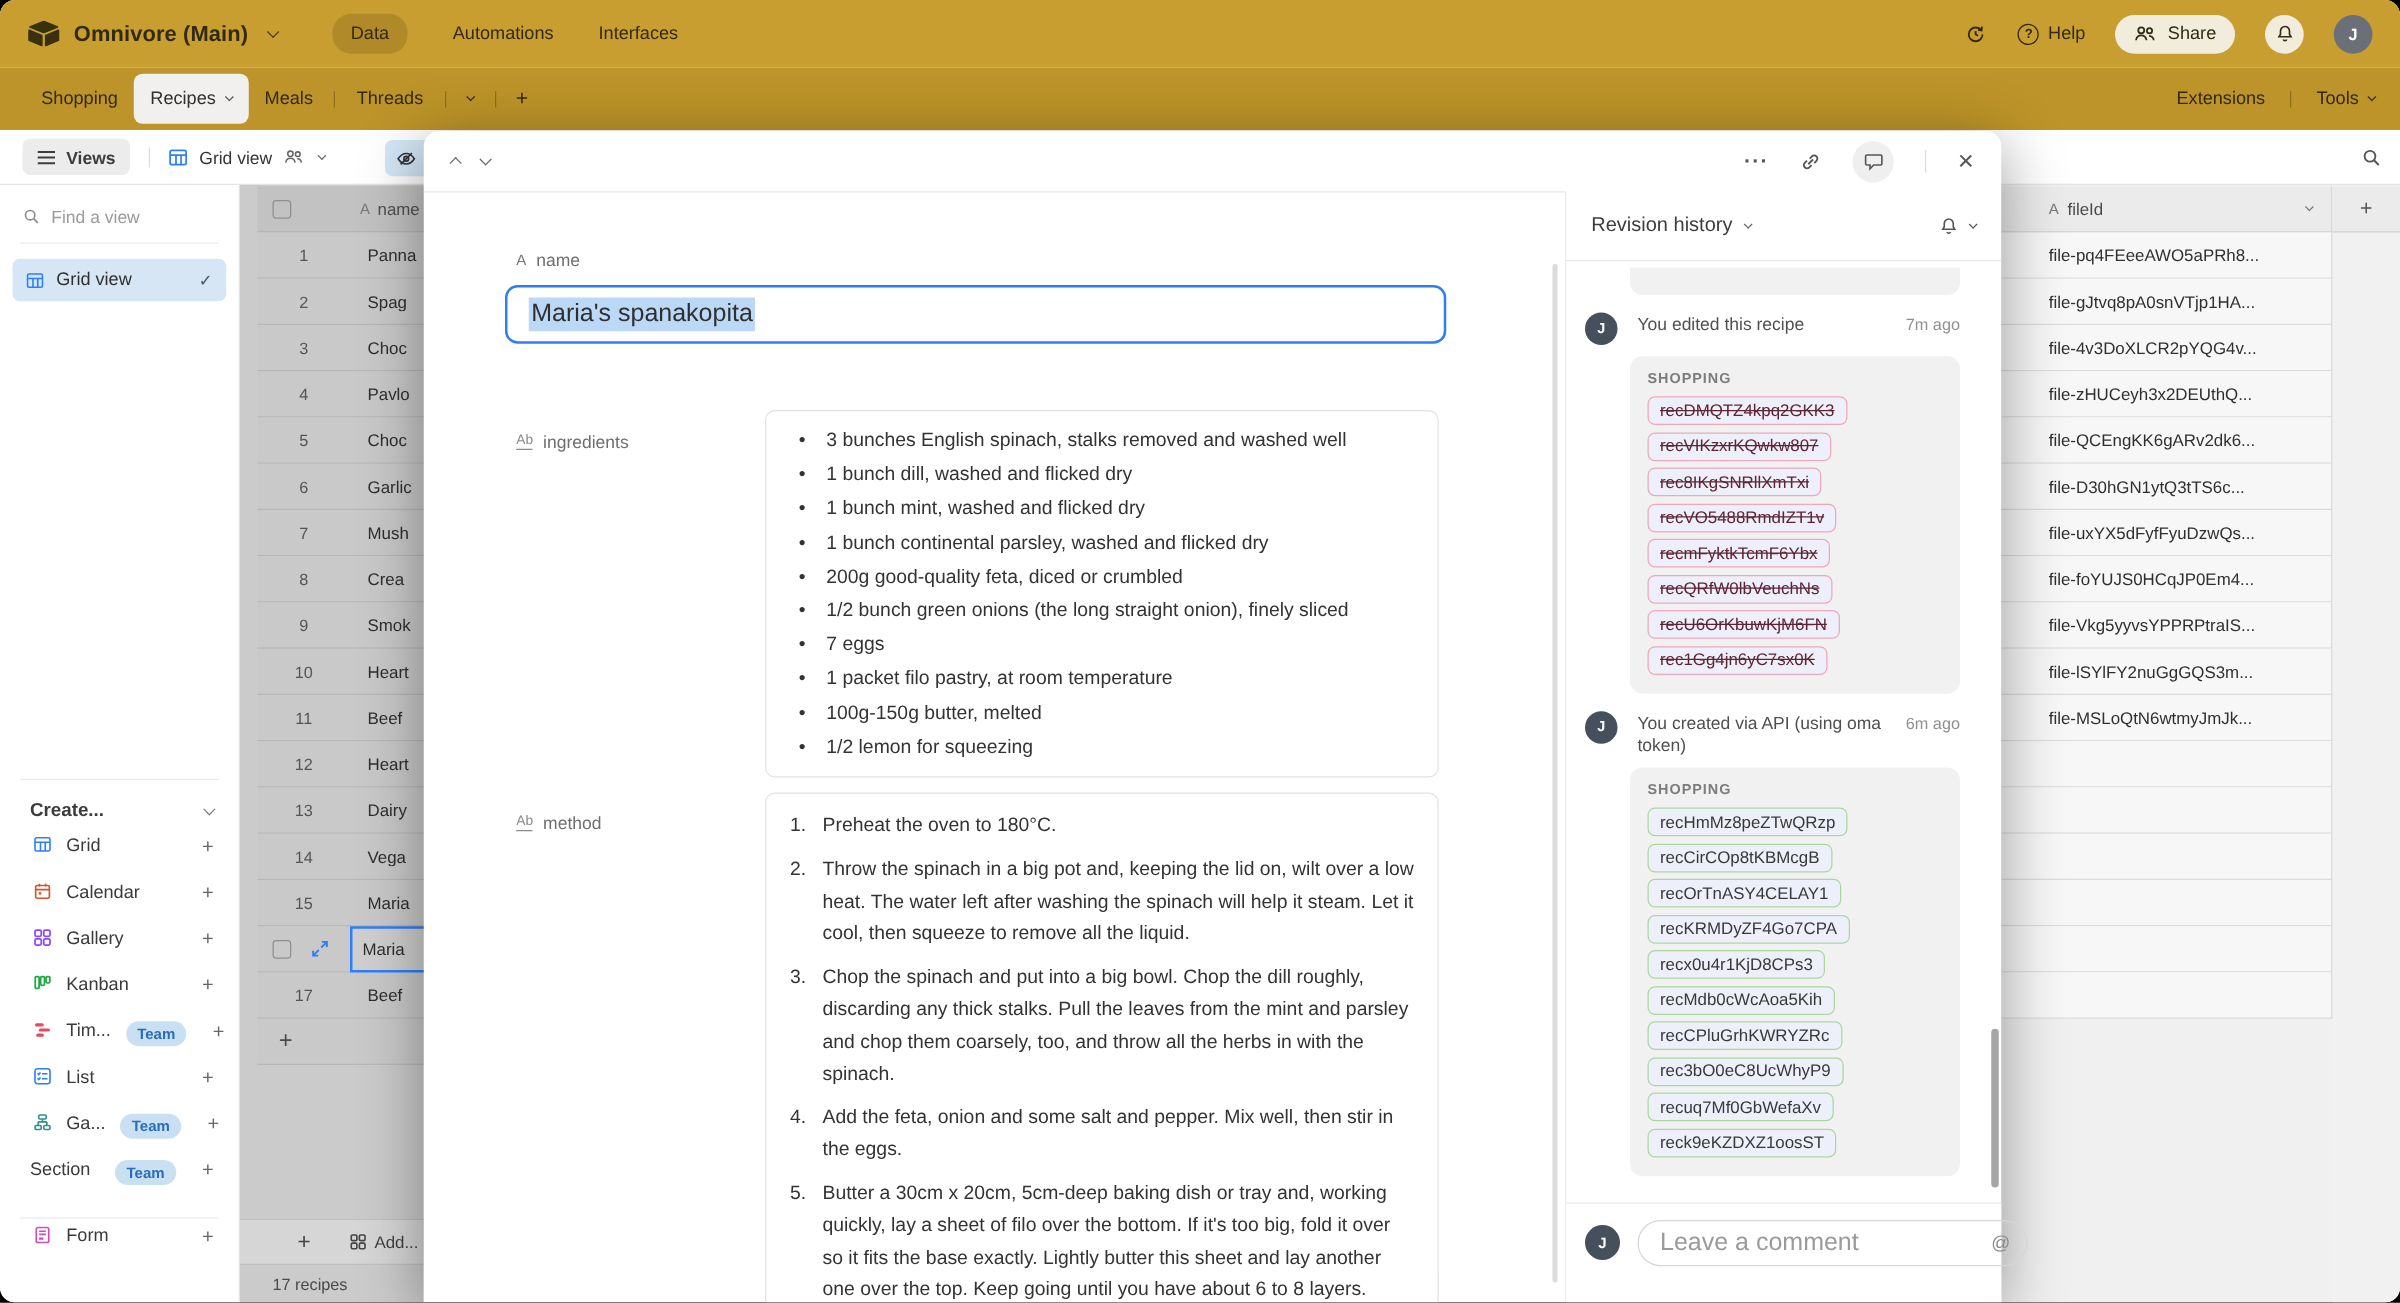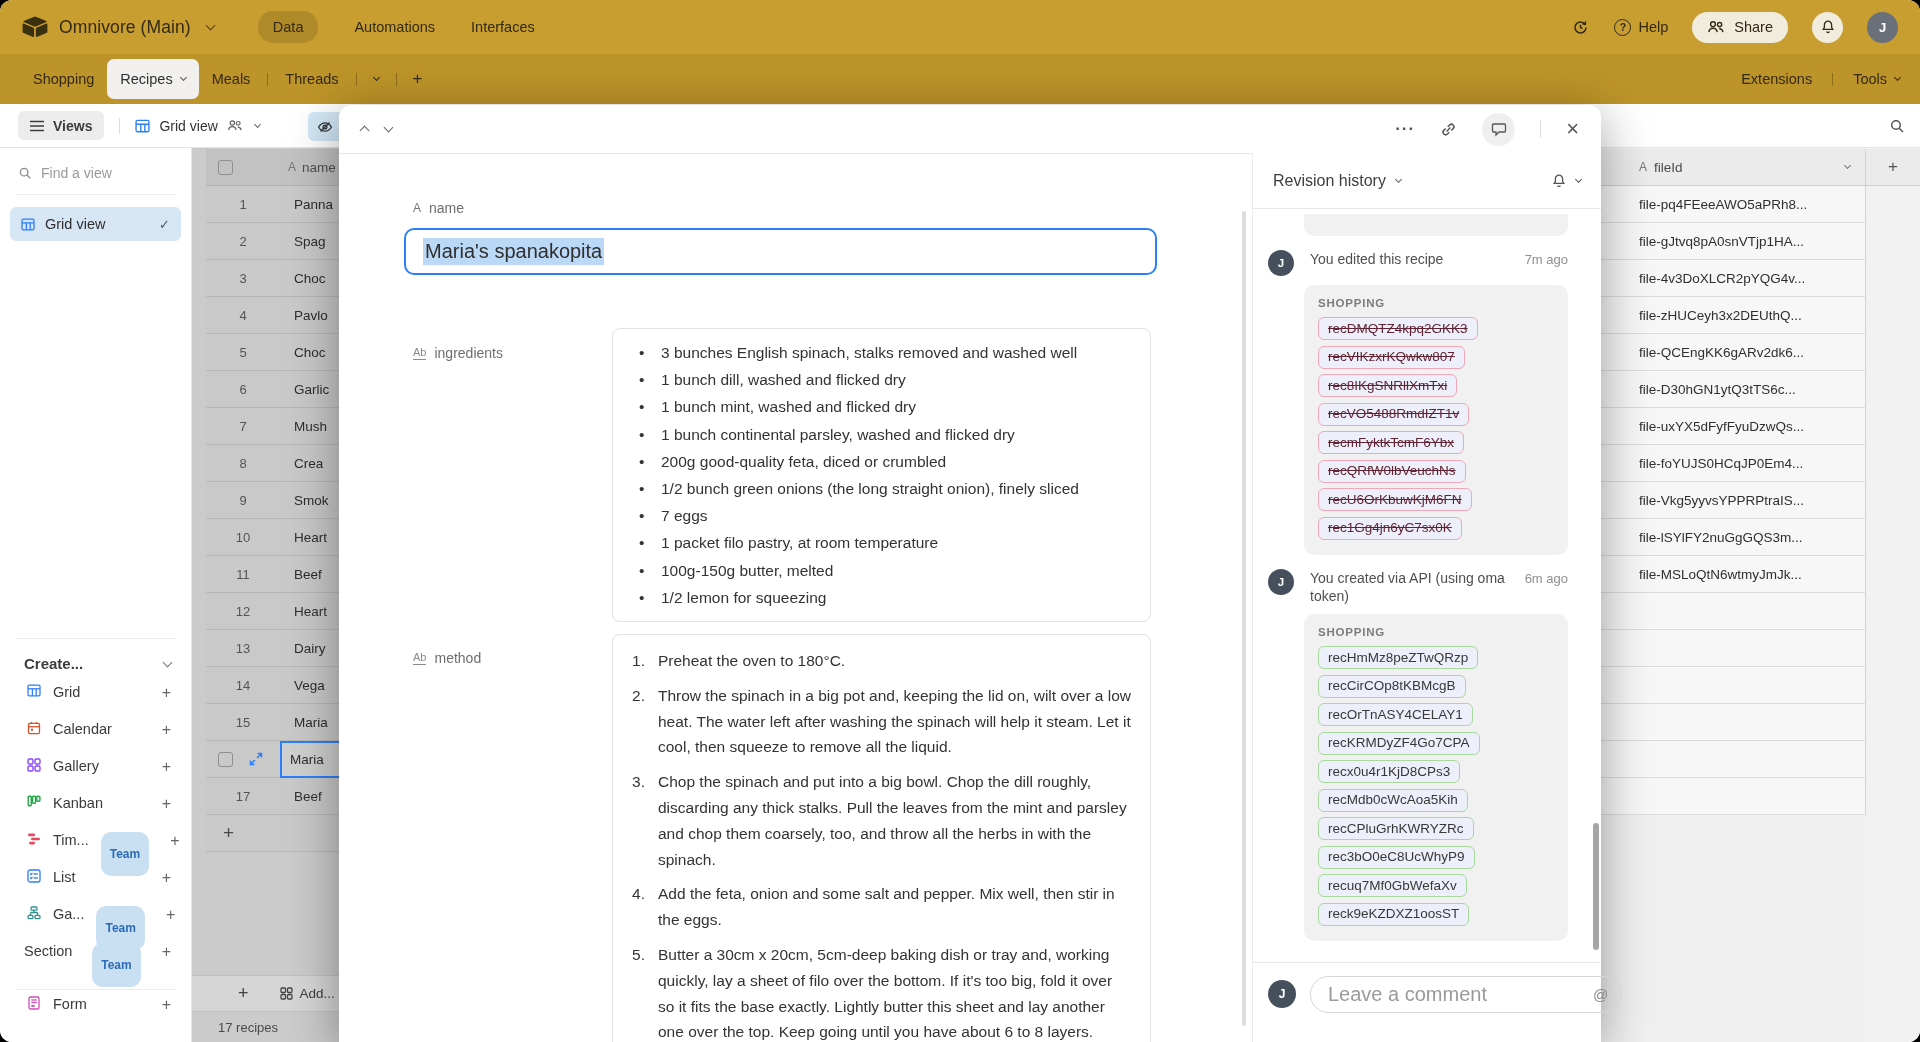--- a/index.html
+++ b/index.html
@@ -3,21 +3,21 @@
 <meta charset="utf-8">
 <style>
   *{box-sizing:border-box;margin:0;padding:0}
   html,body{background:#000;font-family:"Liberation Sans",sans-serif}
   .win{position:relative;width:1920px;height:1042px;background:#fff;border-radius:12px;overflow:hidden}
   svg{display:block}
 
   
   .topbar{position:absolute;top:0;left:0;right:0;height:54px;background:#c89e31;display:flex;align-items:center;padding:0 22px;color:#332a14}
   .brand{display:flex;align-items:center;gap:11px}
-  .app-title{font-size:17.5px;font-weight:400;letter-spacing:.1px}
+  .app-title{font-size:17.5px;font-weight:700;letter-spacing:.1px}
   .chev{display:inline-block;width:7px;height:7px;border-right:1.6px solid currentColor;border-bottom:1.6px solid currentColor;transform:rotate(45deg);margin-top:-3px}
   .chev.up{transform:rotate(-135deg);margin-top:3px}
   .chev.sm{width:5px;height:5px}
   .brand .chev{margin-left:5px;color:#4a3d18}
   .topnav{display:flex;align-items:center;margin-left:44px;gap:36px;font-size:14.5px}
   .nav-pill{background:rgba(59,41,0,.17);padding:8px 15px;border-radius:15px}
   .top-right{margin-left:auto;display:flex;align-items:center;gap:24px}
   .help{display:flex;gap:7px;align-items:center;font-size:14.5px}
   .qcircle{width:17px;height:17px;border:1.4px solid #332a14;border-radius:50%;display:flex;align-items:center;justify-content:center;font-size:10.5px;font-weight:700}
   .share-pill{display:flex;align-items:center;gap:9px;background:#f2ecdd;border-radius:16px;height:31px;padding:0 15px;font-size:14.5px}
@@ -44,27 +44,27 @@
   .search-top{position:absolute;right:15px;top:14px}
 
   
   .sidebar{position:absolute;top:148px;left:0;bottom:0;width:192px;background:#fff;border-right:1px solid #e4e4e4;z-index:2}
   .sb-search{display:flex;align-items:center;gap:9px;padding:17px 16px 13px 18px;color:#8a8a8a}
   .sb-search input{border:none;outline:none;font-size:14px;width:112px;color:#333;background:transparent;font-family:inherit}
   .sb-search input::placeholder{color:#9a9a9a}
   .sb-div{height:1px;background:#ececec;margin:0 16px}
   .sb-view{margin:12px 10px 0;background:#d7e6f4;border-radius:6px;height:34px;display:flex;align-items:center;padding:0 11px;gap:10px;font-size:14.5px;color:#2f2f2f}
   .sb-view .check{margin-left:auto;color:#4c5a66;font-size:13px}
-  .sb-create{position:absolute;top:490px;left:0;right:0}
+  .sb-create{position:absolute;top:475px;left:0;right:0}
   .sb-create .sb-div{margin-bottom:4px}
   .sb-create-head{display:flex;align-items:center;padding:12px 20px 12px 24px;font-size:15px;font-weight:700;color:#3c3c3c}
   .sb-create-head .chev{margin-left:auto;color:#777}
   .sbitem{display:flex;align-items:flex-start;height:37px;padding:0 20px 0 27px;font-size:14.5px;color:#3a3a3a;gap:12px}
   .sbitem .sbplus{margin-left:auto;color:#666;font-size:16px;font-weight:400}
-  .badge{background:#c9e0f2;color:#2b6cb8;font-size:12px;font-weight:700;border-radius:10px;padding:15px 9px;margin-left:auto}
+  .badge{background:#c9e0f2;color:#2b6cb8;font-size:12px;font-weight:700;border-radius:10px;padding:3px 9px;margin-left:auto}
   .sbitem.hasbadge .sbplus{margin-left:9px}
   .sb-div2{height:1px;background:#ececec;margin:9px 16px 6px}
 
   
   .dim-left{position:absolute;left:192px;top:148px;width:147px;bottom:0;background:#cbcbcb}
   .ltable{position:absolute;left:206px;top:149px;width:272px}
   .lhead{height:37px;background:#c2c2c2;border-bottom:1px solid #b3b3b3;display:flex;align-items:center;font-size:13.5px;color:#4f4f4f}
   .cb{width:15px;height:15px;border:1.5px solid #8f8f8f;border-radius:3px;flex:none}
   .lhead .cb{margin-left:12px}
   .fld{font-size:12px;color:#777;font-weight:400}

